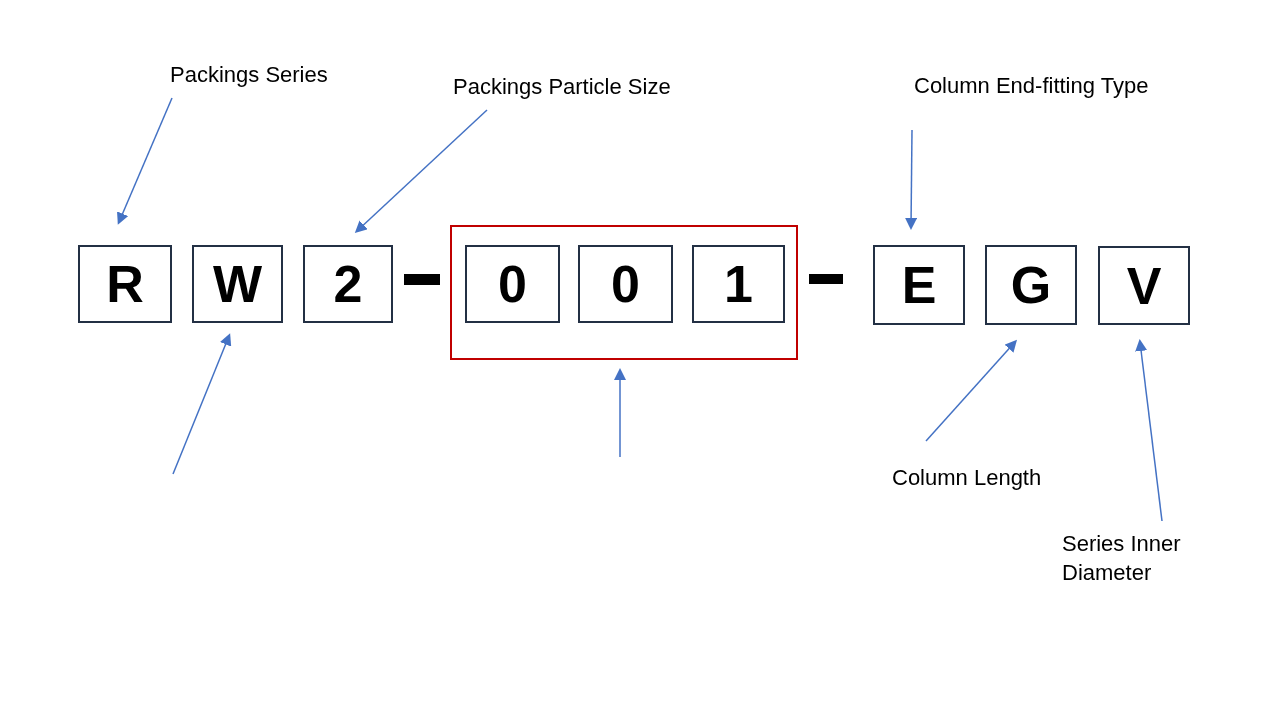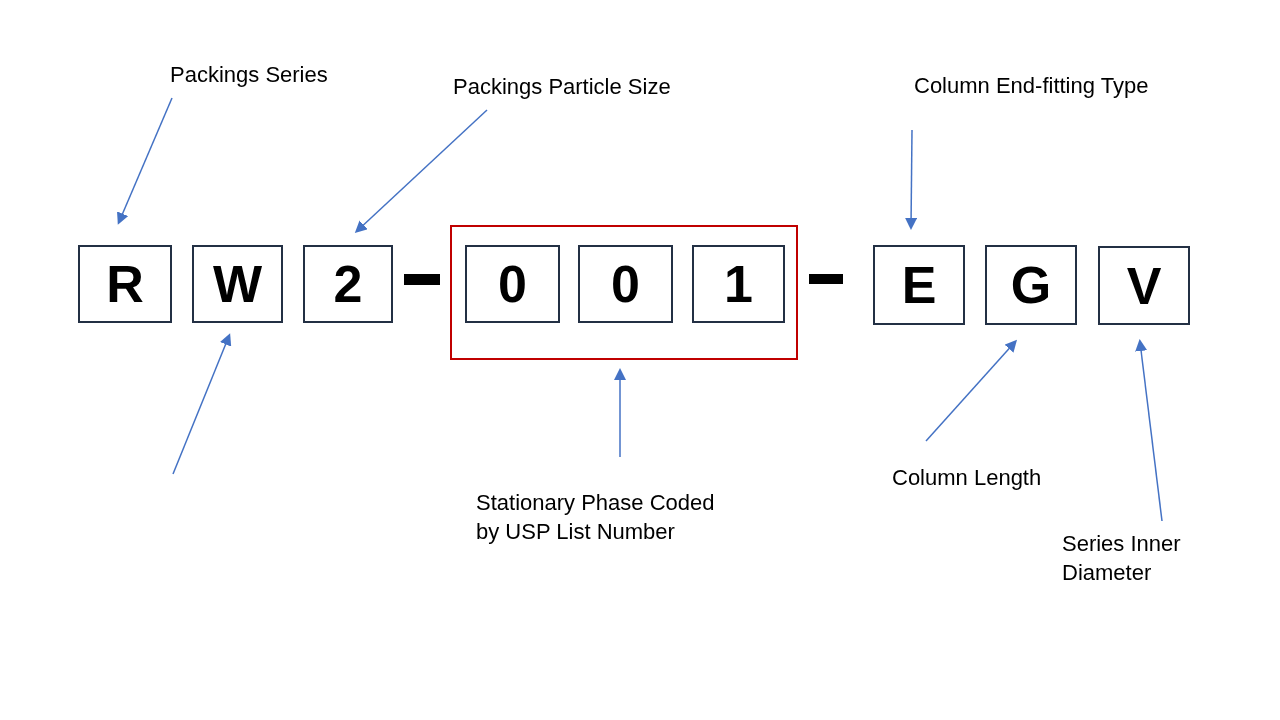--- a/index.html
+++ b/index.html
@@ -72,21 +72,20 @@
 
 <div id="canvas">
 
   <div class="label" style="left:170px; top:60px;">Packings Series</div>
 
   <div class="label" style="left:453px; top:72px;">Packings Particle Size</div>
 
   <div class="label" style="left:914px; top:62px; width:255px;margin-top:9px;">Column End-fitting Type</div>
 
 
-  <div class="label" style="left:476px; top:488px; width:250px;">Stationary Phase Coded by USP List Number</div>
 
   <div class="label" style="left:892px; top:463px;">Column Length</div>
 
   <div class="label" style="left:1062px; top:529px; width:190px;">Series Inner Diameter</div>
 
   <div class="highlight-box"></div>
 
   <div class="cell" style="left:78px;  top:245px; width:94px; height:78px;">R</div>
   <div class="cell" style="left:192px; top:245px; width:91px; height:78px;">W</div>
   <div class="cell" style="left:303px; top:245px; width:90px; height:78px;">2</div>

